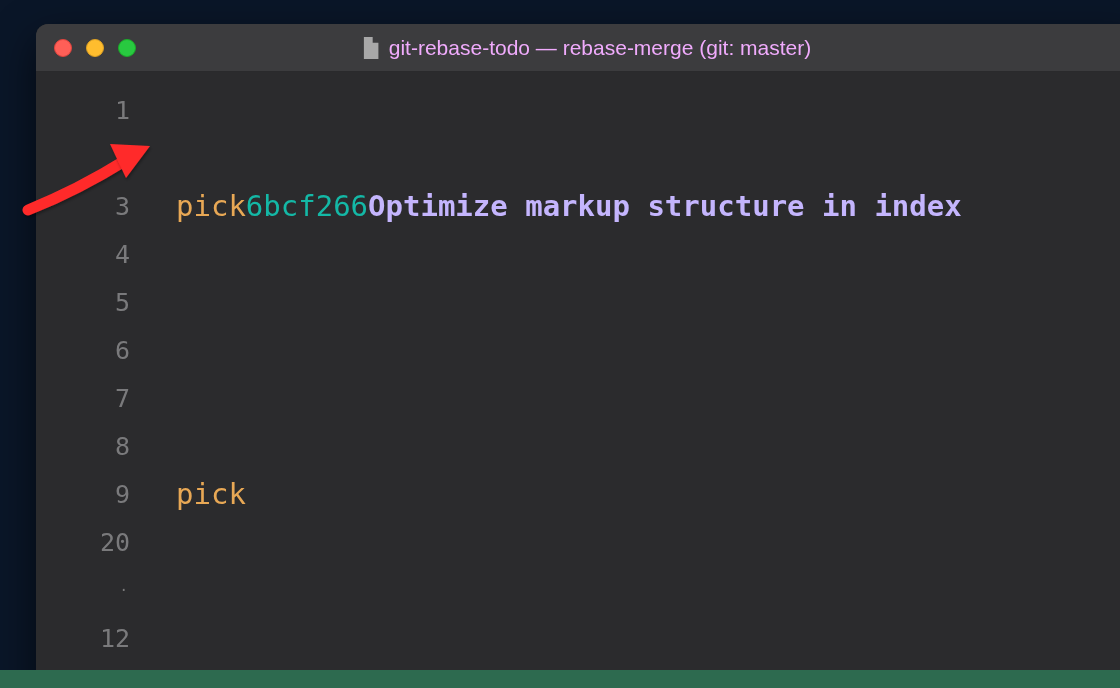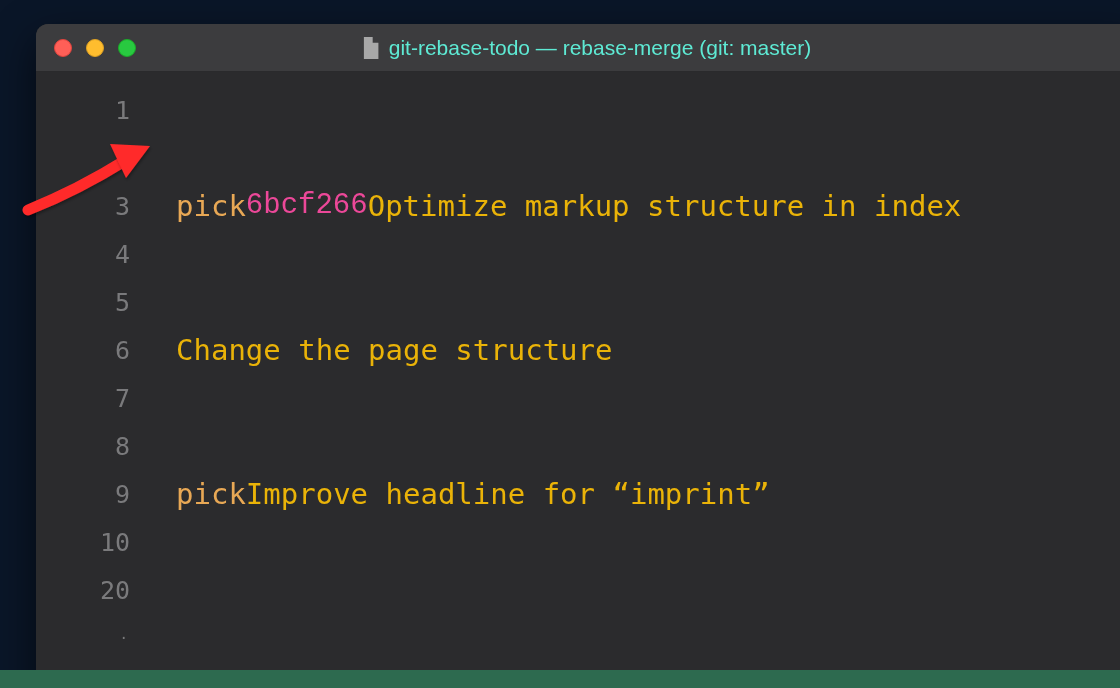--- a/index.html
+++ b/index.html
@@ -48,21 +48,21 @@
     .tl-close { background: #ff5f57; border: 1px solid #e0443e; }
     .tl-min { background: #ffbd2e; border: 1px solid #dea123; }
     .tl-max { background: #28c940; border: 1px solid #1aab29; }
     .title-wrap {
       position: absolute;
       left: 50%;
       transform: translateX(-50%);
       display: flex;
       align-items: center;
       gap: 10px;
-      color: #5eead4;
+      color: #f0abfc;
       font-family: -apple-system, BlinkMacSystemFont, "Segoe UI", sans-serif;
       font-size: 21px;
       white-space: nowrap;
     }
     .file-icon {
       width: 18px;
       height: 22px;
       fill: #a8a8a8;
     }
     .editor {
@@ -100,22 +100,22 @@
       font-size: 14px;
       letter-spacing: 2px;
     }
     .code-line {
       height: 48px;
       display: flex;
       align-items: center;
       white-space: pre;
     }
     .kw { color: #e8a855; }
-    .hash { color: #ec4899; font-family: Liberation Mono, monospace; }
-    .msg { color: #eab308; }
+    .hash { color: #14b8a6; }
+    .msg { color: #c4b5fd; font-weight: bold; }
     .arrow {
       position: absolute;
       left: 18px;
       top: 120px;
       pointer-events: none;
     }
     .bottom-bar {
       position: absolute;
       bottom: 0;
       left: 0;
@@ -147,30 +147,29 @@
     <div class="gutter">
       <div class="line-num">1</div>
       <div class="line-num">2</div>
       <div class="line-num">3</div>
       <div class="line-num">4</div>
       <div class="line-num">5</div>
       <div class="line-num">6</div>
       <div class="line-num">7</div>
       <div class="line-num">8</div>
       <div class="line-num">9</div>
-      <div class="line-num">10</div>
       <div class="line-num">20</div>
       <div class="line-num dot">·</div>
       <div class="line-num">12</div>
     </div>
 
     <div class="code">
       <div class="code-line"><span class="kw">pick</span> <span class="hash">6bcf266</span> <span class="msg">Optimize markup structure in index </span></div>
-      <div class="code-line">  <span class="msg">Change the page structure</span></div>
-      <div class="code-line"><span class="kw">pick</span>  <span class="msg">Improve headline for “imprint”</span></div>
+      <div class="code-line">  </div>
+      <div class="code-line"><span class="kw">pick</span>  </div>
       <div class="code-line"></div>
       
       
       
       
       
       
       
       
       

